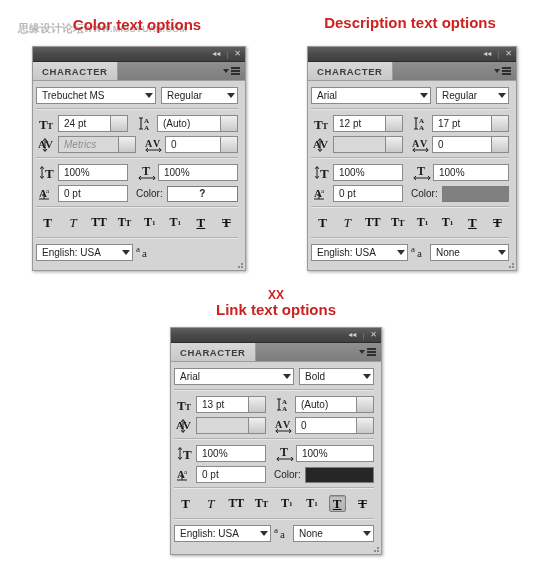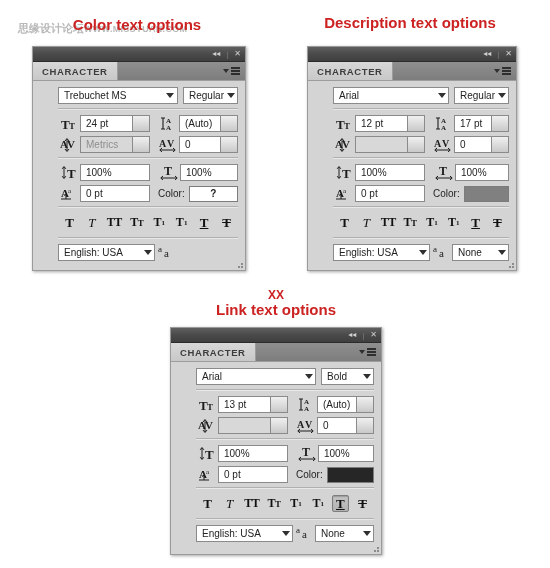--- a/index.html
+++ b/index.html
@@ -73,21 +73,21 @@
   }
   .menu-icon .tri{
     width:0;height:0;border-left:3px solid transparent;
     border-right:3px solid transparent;border-top:4px solid #2e2e2e;
     margin-right:1px;
   }
   .menu-icon .lines{display:flex;flex-direction:column;gap:1.5px;}
   .menu-icon .lines i{display:block;width:9px;height:1.5px;background:#2e2e2e;}
 
   
-  .body{padding:6px 7px 7px 17px;background:#d4d4d4;margin-left:8px;}
+  .body{padding:6px 7px 7px 3px;background:#d4d4d4;}
   .row{display:flex;align-items:center;margin-bottom:4px;}
   .sep{height:1px;background:#b0b0b0;border-bottom:1px solid #e8e8e8;margin:4px 0 5px 0;}
 
   
   .combo{
     height:17px;background:#ffffff;border:1px solid #8a8a8a;
     display:flex;align-items:center;box-sizing:border-box;
     font-size:10px;color:#232323;position:relative;
   }
   .combo .txt{padding-left:5px;flex:1;overflow:hidden;white-space:nowrap;}
@@ -254,21 +254,21 @@
           </div>
         </div>
         <div class="row">
           <span class="gicon">
             <svg width="18" height="15" viewBox="0 0 18 15">
               <text x="0" y="11" font-family="Liberation Serif,serif" font-size="11" font-weight="bold" fill="#1c1c1c">A</text>
               <text x="7" y="11" font-family="Liberation Serif,serif" font-size="11" font-weight="bold" fill="#1c1c1c">V</text>
               <path d="M7 2 L7 14 M5 4 L7 1.5 L9 4 M5 12 L7 14.5 L9 12" stroke="#1c1c1c" stroke-width="1" fill="none"></path>
             </svg>
           </span>
-          <div class="field dim" style="width:53px;">
+          <div class="field dim" style="width:61px;font-style:italic;">
             <span class="txt">Metrics</span>
           </div>
           <div class="stepper">
             <span class="caret"></span>
           </div>
           <div style="width:7px"></div>
           <span class="gicon">
             <svg width="18" height="15" viewBox="0 0 18 15">
               <text x="0" y="10" font-family="Liberation Serif,serif" font-size="10" font-weight="bold" fill="#1c1c1c">A</text>
               <text x="8" y="10" font-family="Liberation Serif,serif" font-size="10" font-weight="bold" fill="#1c1c1c">V</text>

